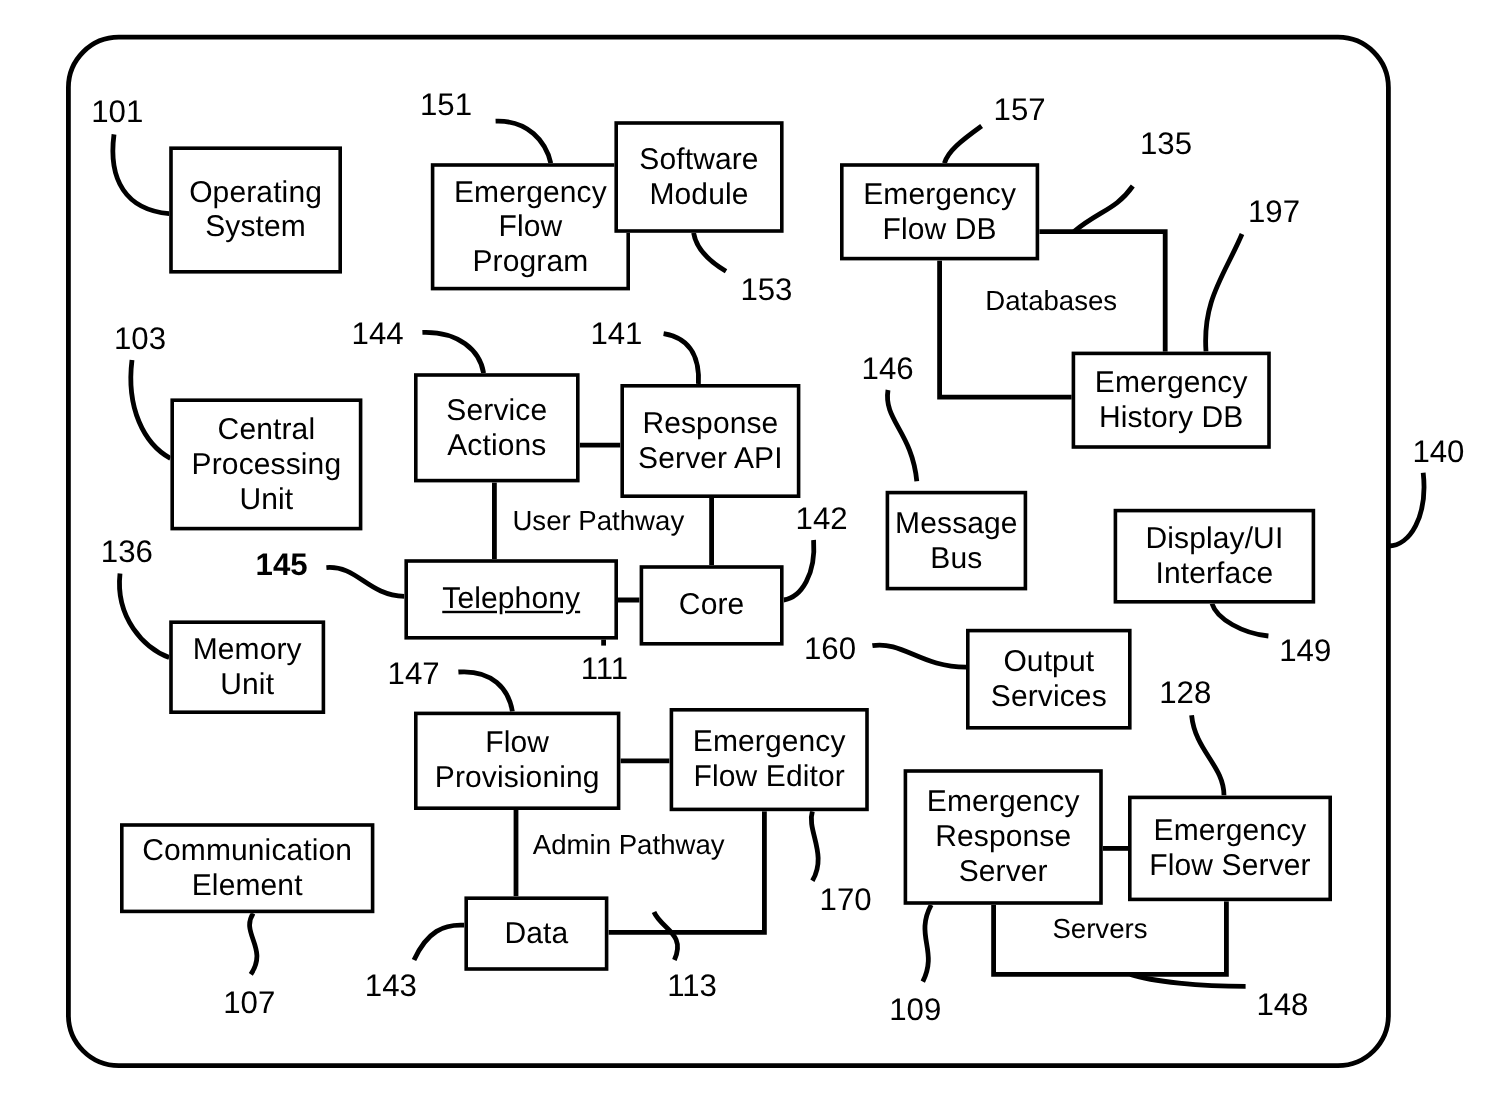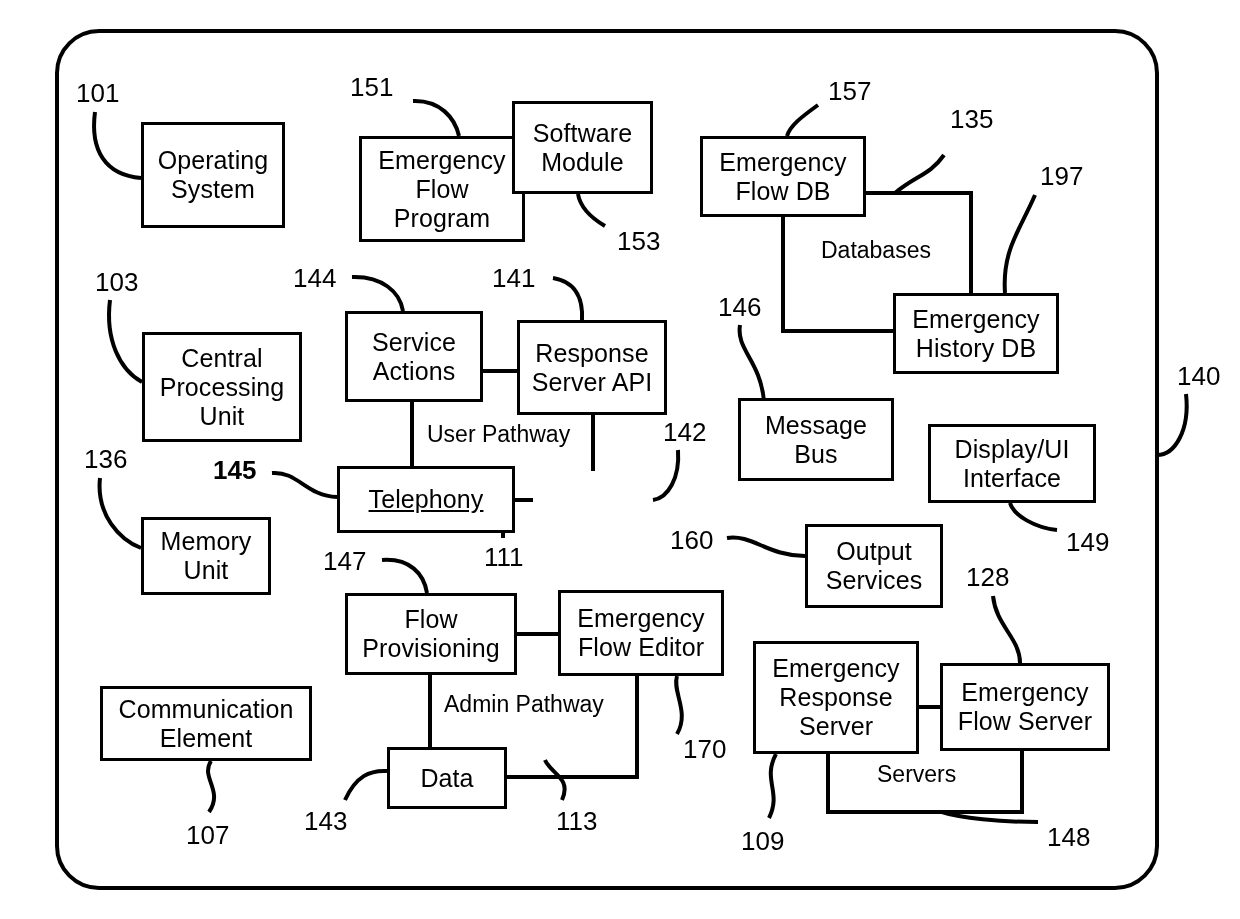--- a/index.html
+++ b/index.html
@@ -167,21 +167,21 @@
       </span>
   </div>
 
   <div class="node" style="left:517px; top:320px; width:150px; height:95px;">
     <span>
         <span>Response</span>
         <span>Server API</span>
       </span>
   </div>
 
-  <div class="node" style="left:738px; top:398px; width:156px; height:83px;">
+  <div class="node" style="left:738px; top:409px; width:118px; height:83px;">
     <span>
         <span>Message</span>
         <span>Bus</span>
       </span>
   </div>
 
   <div class="node" style="left:928px; top:424px; width:168px; height:79px;">
     <span>
         <span>Display/UI</span>
         <span>Interface</span>
@@ -194,20 +194,25 @@
         <span>Unit</span>
       </span>
   </div>
 
   <div class="node" style="left:337px; top:466px; width:178px; height:67px;text-decoration:underline;">
     <span>
         <span>Telephony</span>
       </span>
   </div>
 
+  <div class="node" style="left:533px; top:471px; width:120px; height:67px;">
+    <span>
+        <span>Core</span>
+      </span>
+  </div>
 
   <div class="node" style="left:805px; top:524px; width:138px; height:84px;">
     <span>
         <span>Output</span>
         <span>Services</span>
       </span>
   </div>
 
   <div class="node" style="left:345px; top:593px; width:172px; height:82px;">
     <span>

